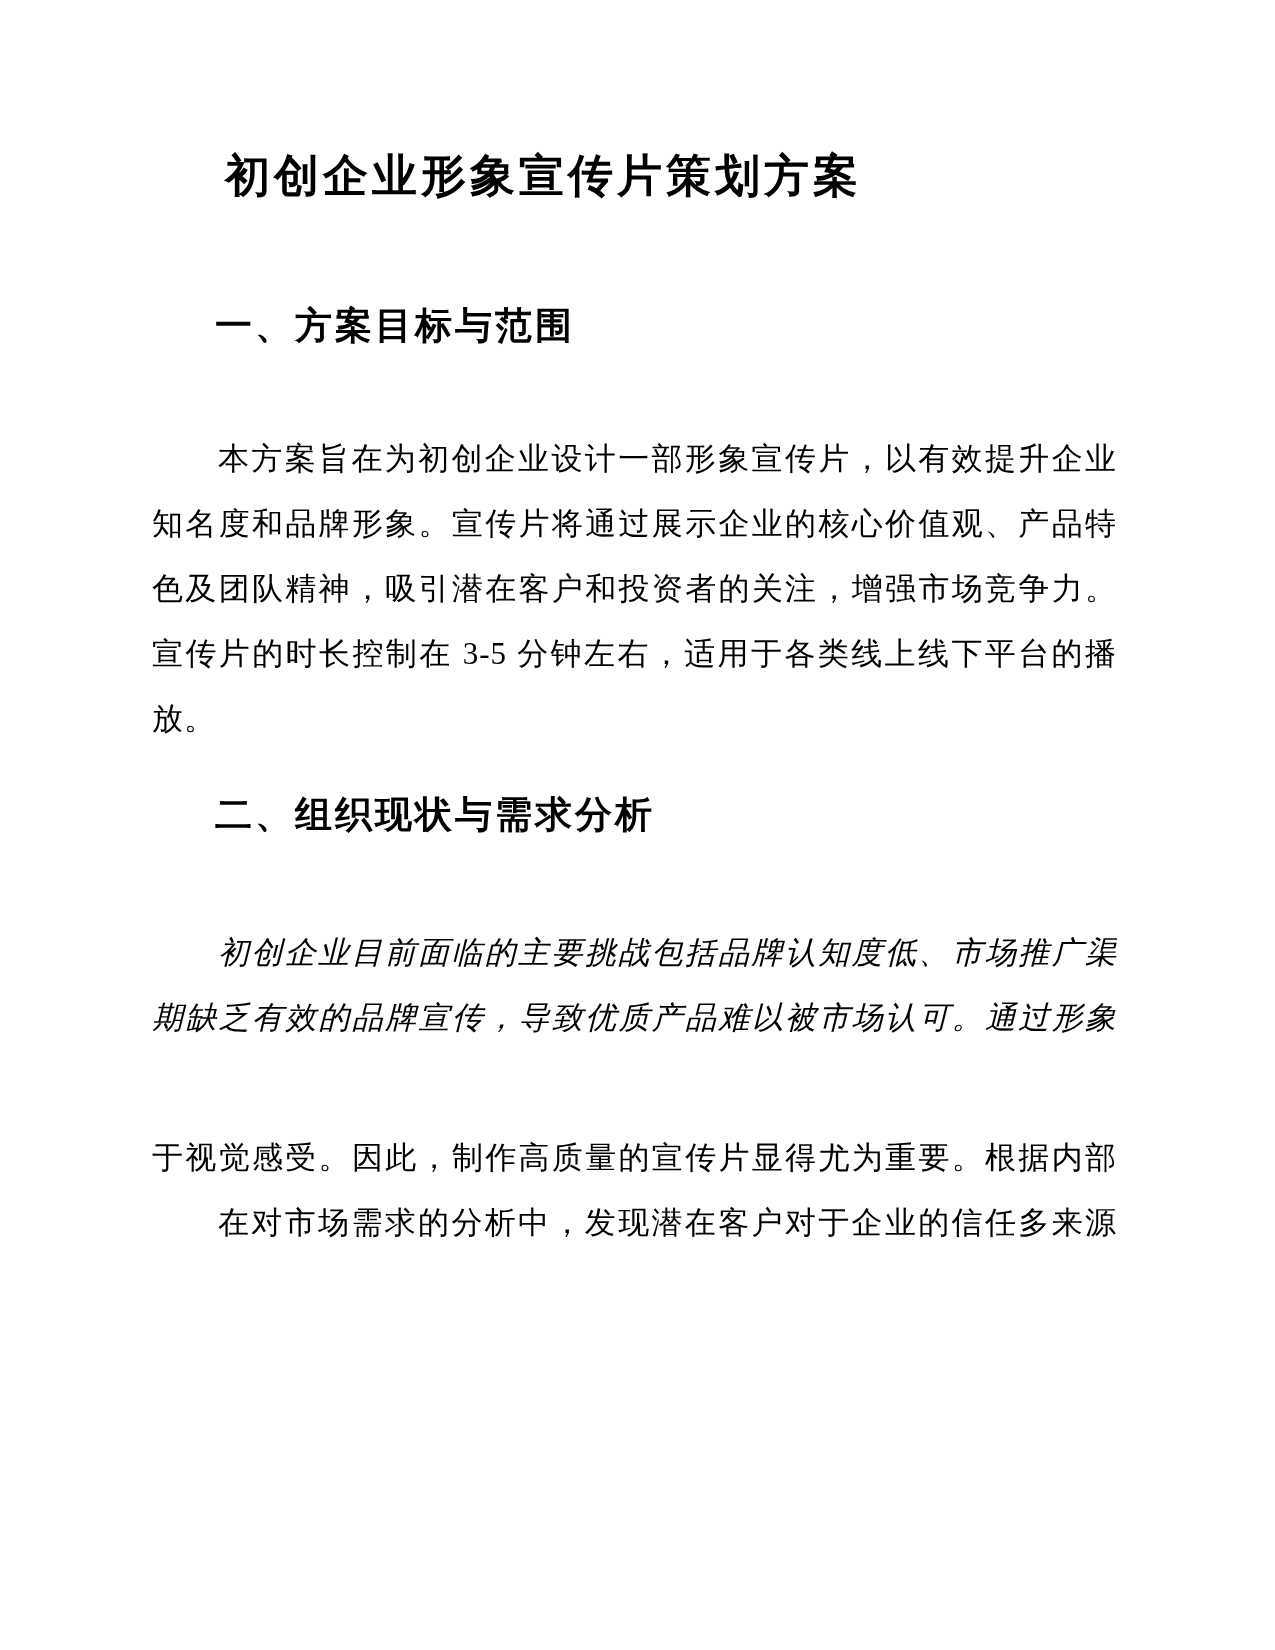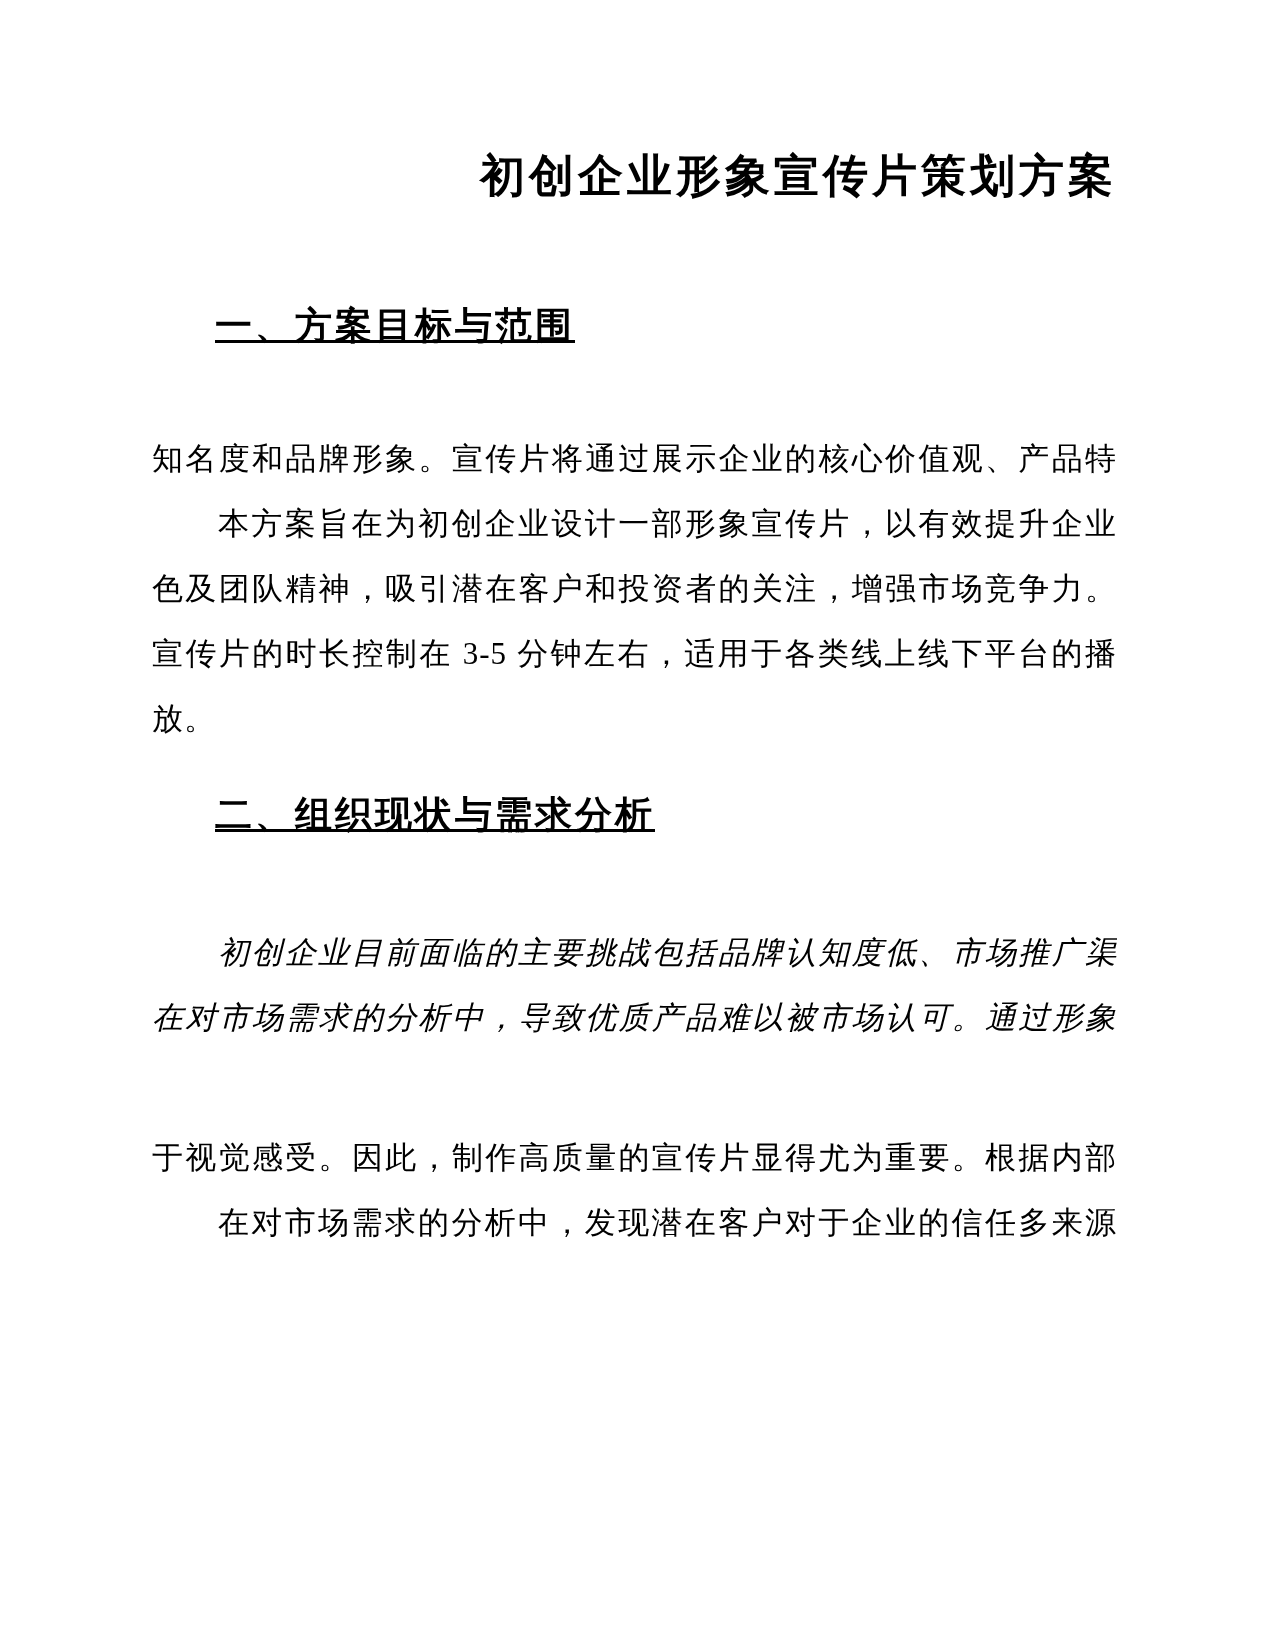--- a/index.html
+++ b/index.html
@@ -15,38 +15,37 @@
     background: #ffffff;
     color: #000000;
     overflow: hidden;
     box-sizing: border-box;
     padding: 0 158px 0 152px;
   }
   .doc-title {
     margin: 0;
     padding-top: 148px;
     padding-left: 73px;
-    text-align: right;
+    text-align: left;
     font-family: "Liberation Sans", "DejaVu Sans", sans-serif;
     font-weight: 700;
     font-size: 45px;
     line-height: 56px;
     letter-spacing: 4px;
     white-space: nowrap;
   }
   .sec-heading {
     margin: 0;
     margin-left: 63px;
     font-family: "Liberation Sans", "DejaVu Sans", sans-serif;
     font-weight: 700;
     font-size: 37px;
     line-height: 48px;
     letter-spacing: 3px;
     white-space: nowrap;
-    text-decoration: underline;
   }
   .sec-heading.first {
     margin-top: 98px;
   }
   .sec-heading.second {
     margin-top: 40px;
   }
   .para {
     font-family: "Liberation Serif", "DejaVu Serif", serif;
     font-size: 31px;
@@ -73,32 +72,32 @@
 </head>
 <body style="background: rgb(255, 255, 255);">
 
 <div class="page" style="color: rgb(0, 0, 0);">
 
   <h1 class="doc-title">初创企业形象宣传片策划方案</h1>
 
   <h2 class="sec-heading first">一、方案目标与范围</h2>
 
   <div class="para p1">
+    <div class="line first">本方案旨在为初创企业设计一部形象宣传片，以有效提升企业</div>
     <div class="line">知名度和品牌形象。宣传片将通过展示企业的核心价值观、产品特</div>
-    <div class="line first">本方案旨在为初创企业设计一部形象宣传片，以有效提升企业</div>
     <div class="line">色及团队精神，吸引潜在客户和投资者的关注，增强市场竞争力。</div>
     <div class="line">宣传片的时长控制在 3-5 分钟左右，适用于各类线上线下平台的播</div>
     <div class="line last">放。</div>
   </div>
 
   <h2 class="sec-heading second">二、组织现状与需求分析</h2>
 
   <div class="para p2">
     <div class="line first">初创企业目前面临的主要挑战包括品牌认知度低、市场推广渠</div>
-    <div class="line">在对市场需求的分析中，导致优质产品难以被市场认可。通过形象</div>
+    <div class="line">期缺乏有效的品牌宣传，导致优质产品难以被市场认可。通过形象</div>
   </div>
 
   <div class="para p3">
     <div class="line">于视觉感受。因此，制作高质量的宣传片显得尤为重要。根据内部</div>
     <div class="line first">在对市场需求的分析中，发现潜在客户对于企业的信任多来源</div>
   </div>
 
 </div>
 
 </body></html>

